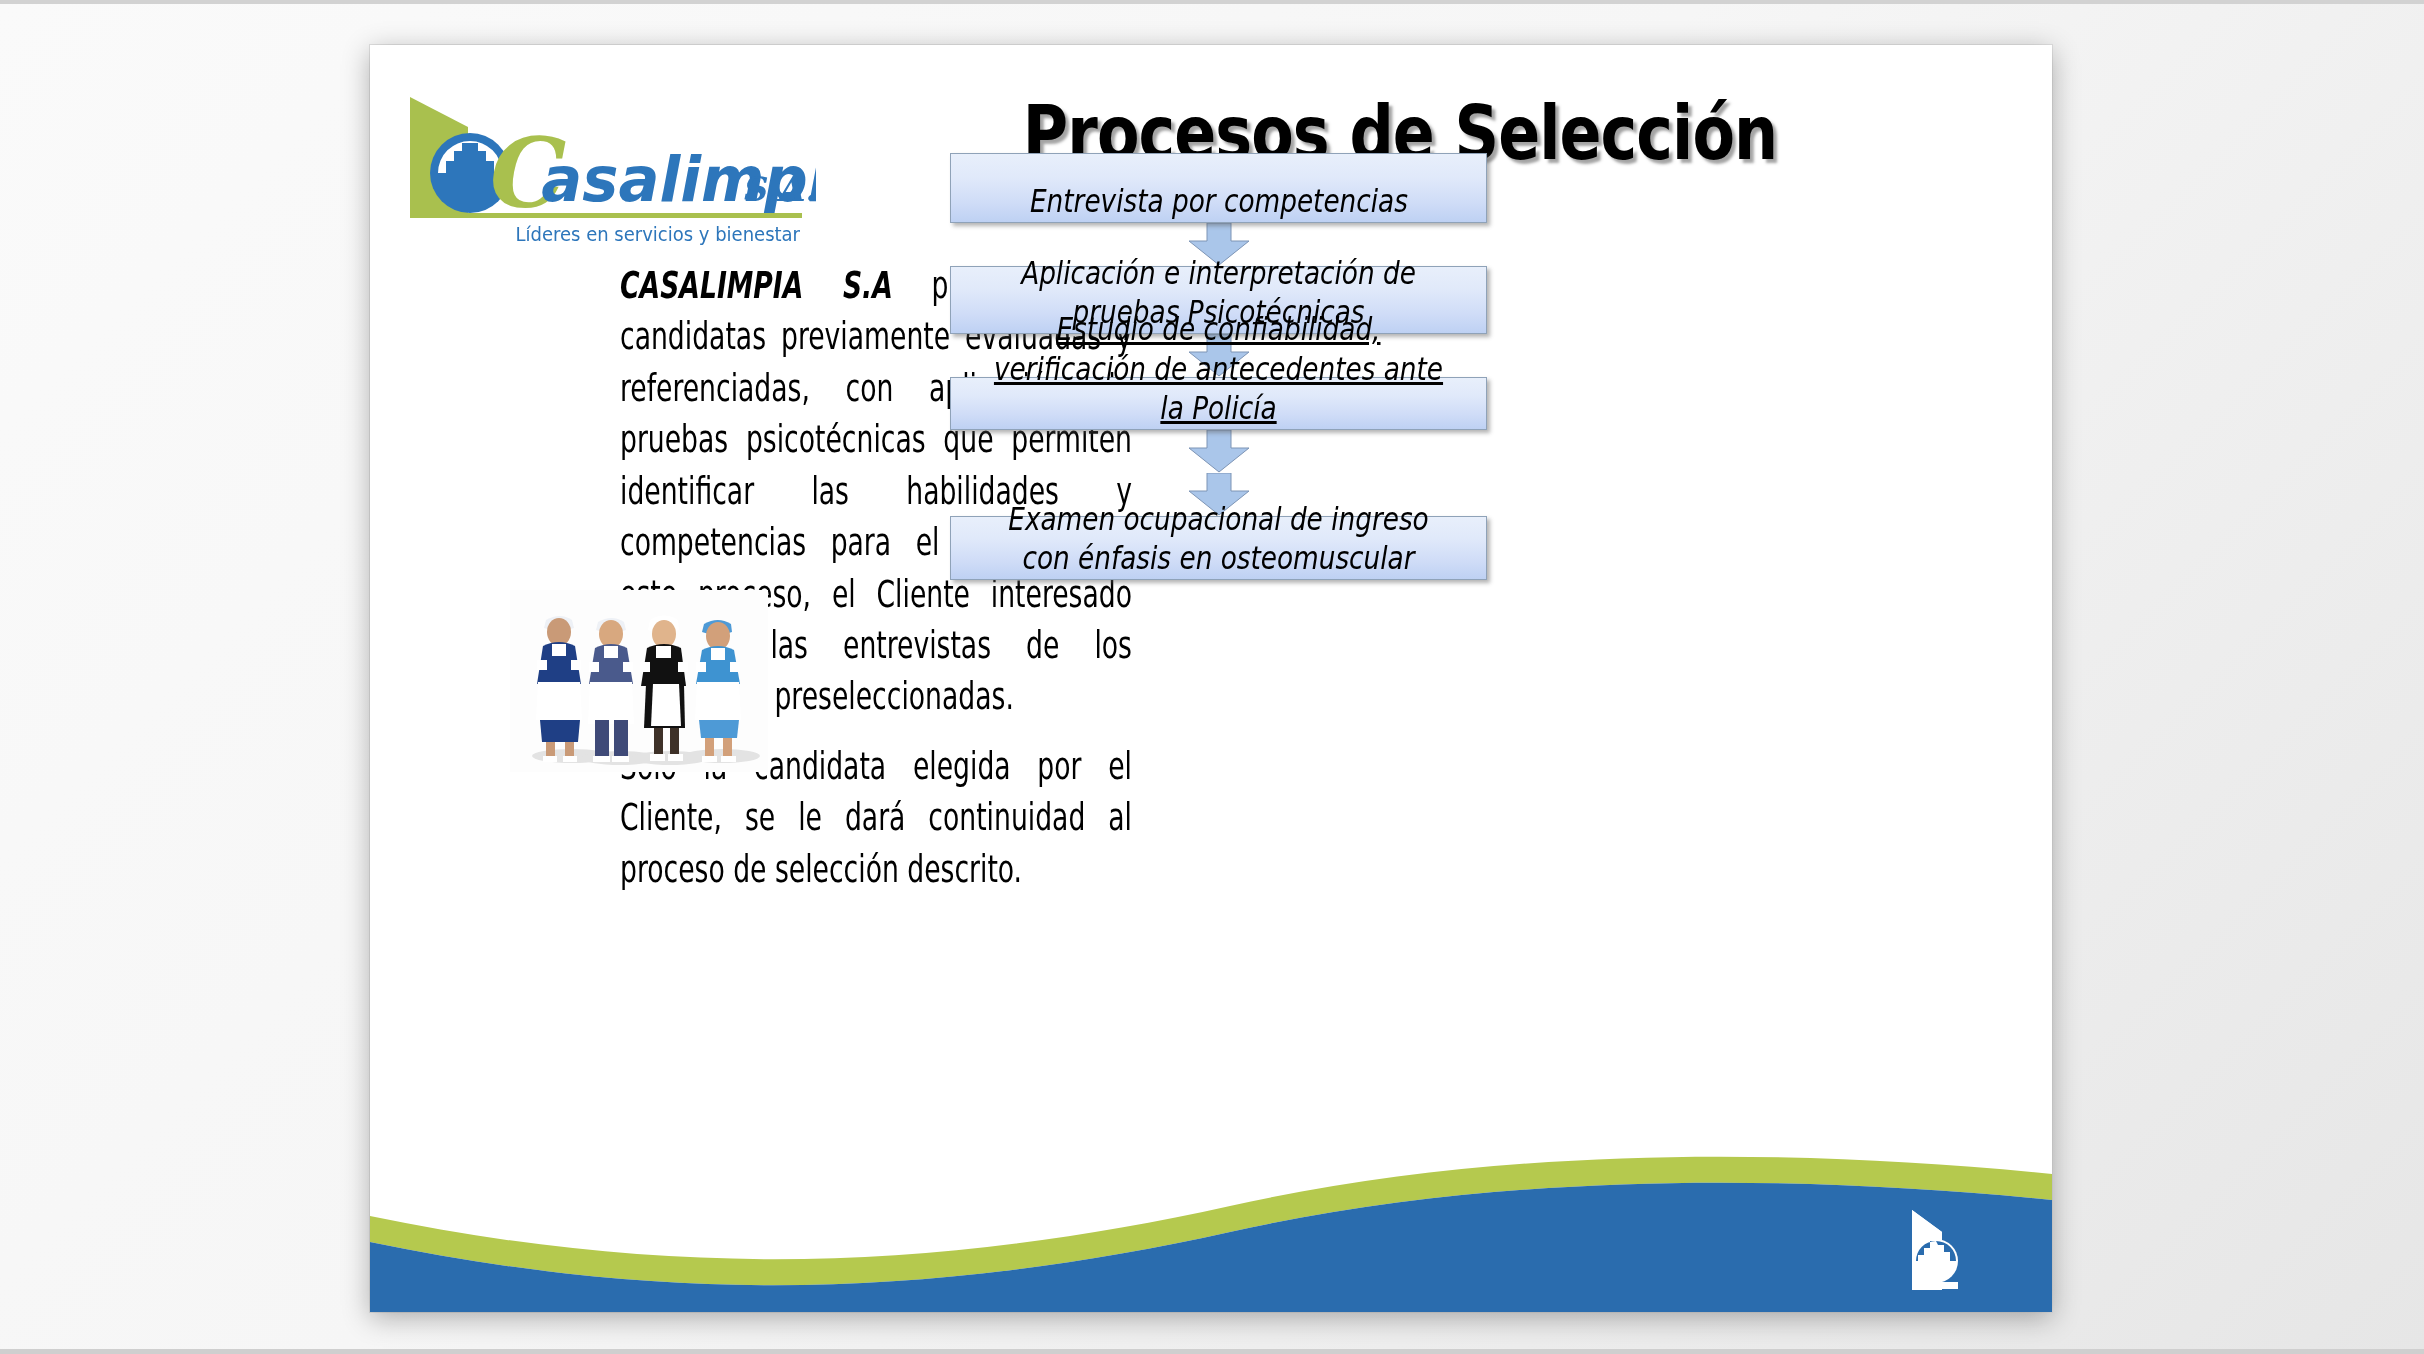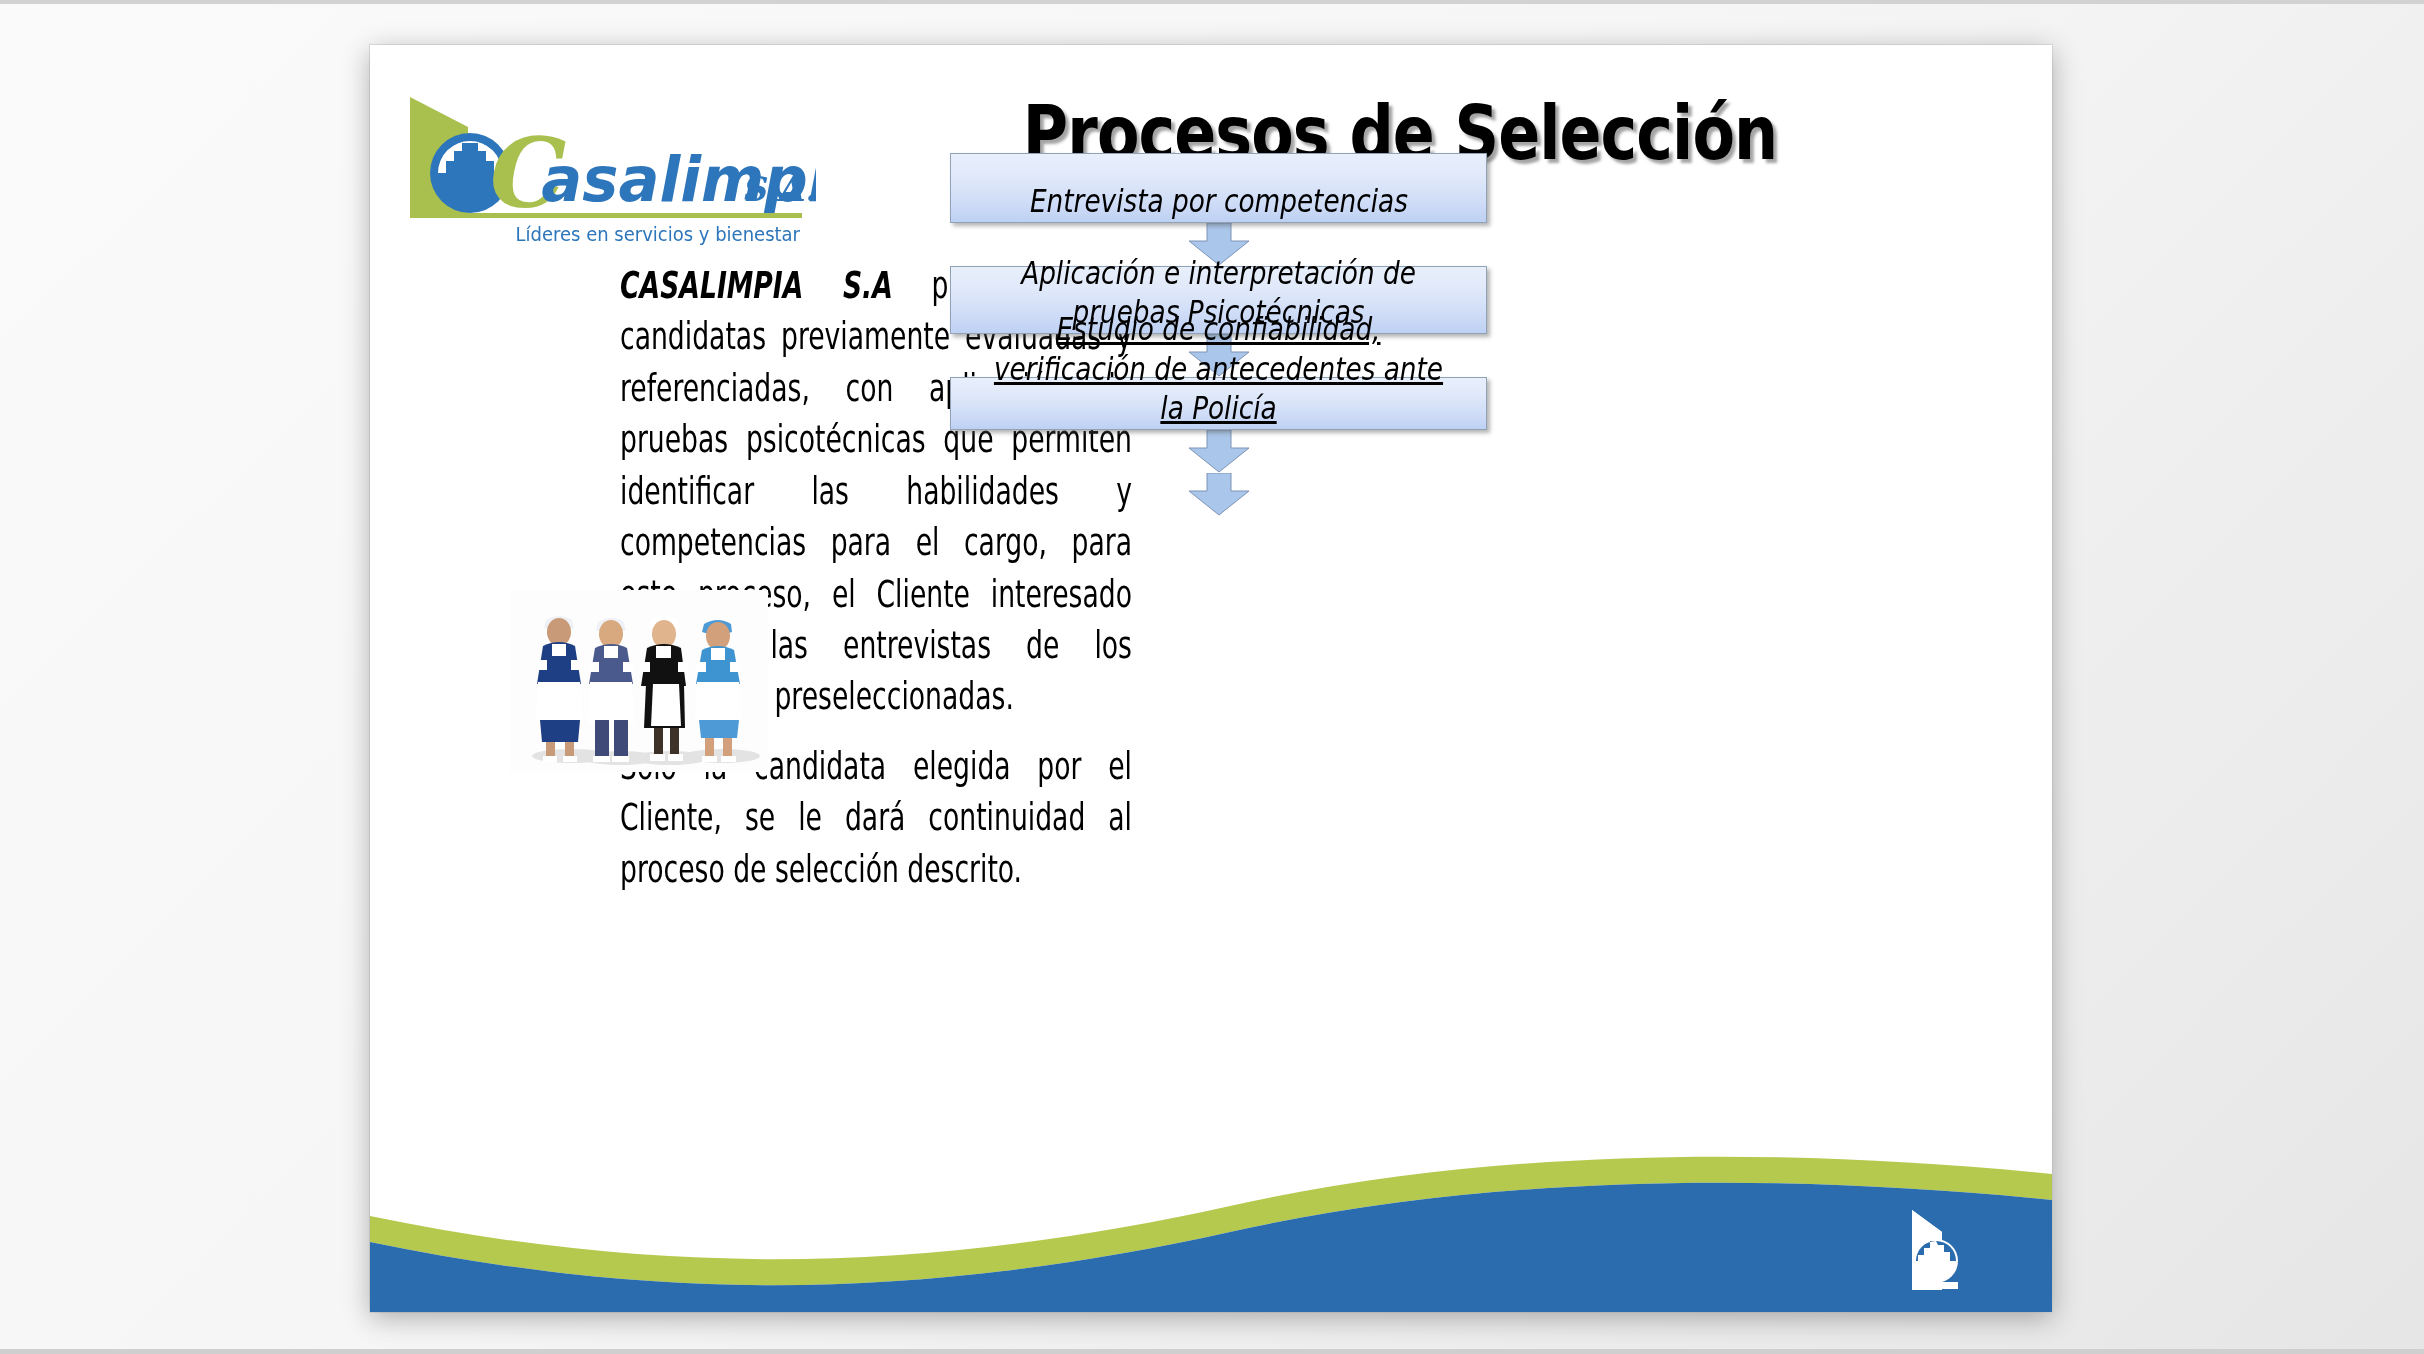--- a/index.html
+++ b/index.html
@@ -227,20 +227,23 @@
         <path d="M28 0 L52 0 L52 18 L70 18 L40 42 L10 18 L28 18 Z" fill="#aac6ea" stroke="#7d94b5" stroke-width="1"></path>
       </svg>
     </div>
 
     <div class="arrow">
       <svg width="80" height="43" viewBox="0 0 80 43">
         <path d="M28 0 L52 0 L52 18 L70 18 L40 42 L10 18 L28 18 Z" fill="#aac6ea" stroke="#7d94b5" stroke-width="1"></path>
       </svg>
     </div>
 
+    <div class="fbox b5">
+      <span>Examen ocupacional de ingreso con énfasis en osteomuscular</span>
+    </div>
   </div>
 
   <div class="wave">
     <svg width="1682" height="160" viewBox="0 0 1682 160" preserveAspectRatio="none" xmlns="http://www.w3.org/2000/svg">
 
       <path d="M0 64 C 300 126, 560 120, 860 54 C 1130 -6, 1420 -4, 1682 22
                L1682 48 C 1420 22, 1130 20, 860 80 C 560 146, 300 152, 0 90 Z" fill="#b5c94e"></path>
 
       <path d="M0 90 C 300 152, 560 146, 860 80 C 1130 20, 1420 22, 1682 48
                L1682 160 L0 160 Z" fill="#2a6cae"></path>

